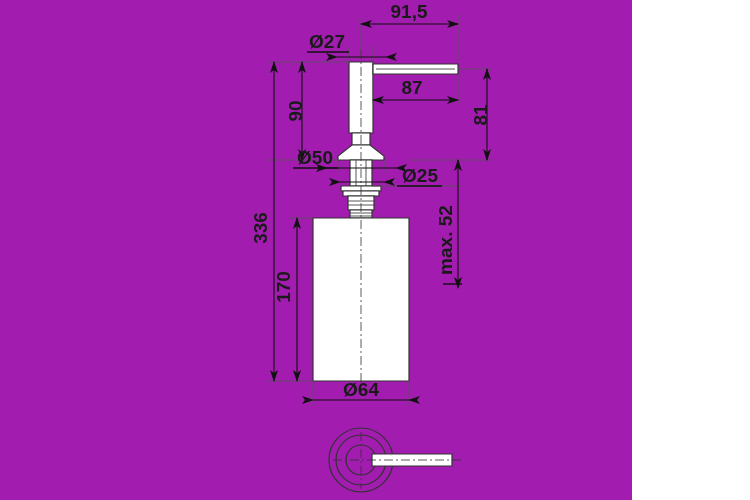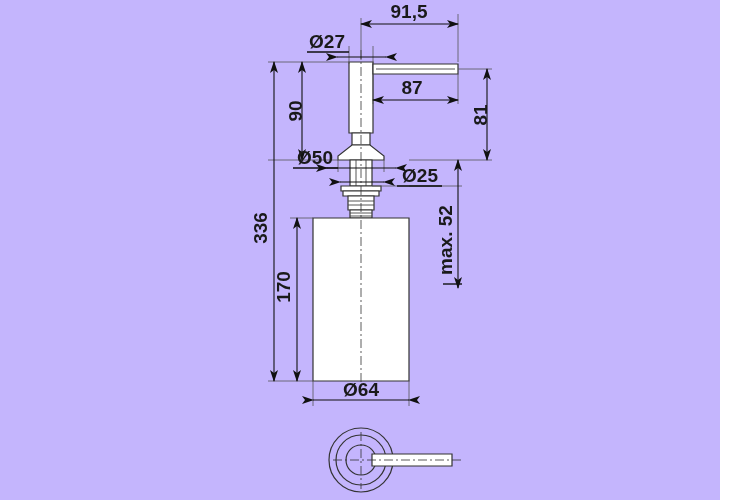--- a/index.html
+++ b/index.html
@@ -2,23 +2,23 @@
 <html><head>
 <meta charset="utf-8">
 <style>
   html, body {
     margin: 0;
     padding: 0;
     background: #ffffff;
   }
   #drawing-root {
     position: relative;
-    width: 720px;
+    width: 632px;
     height: 500px;
-    background: #c4b5fd;
+    background: #a21caf;
     font-family: "Liberation Sans", sans-serif;
     overflow: hidden;
   }
   svg.drawing {
     display: block;
     width: 750px;
     height: 500px;
   }
   .dim-text {
     font-family: "Liberation Sans", sans-serif;

